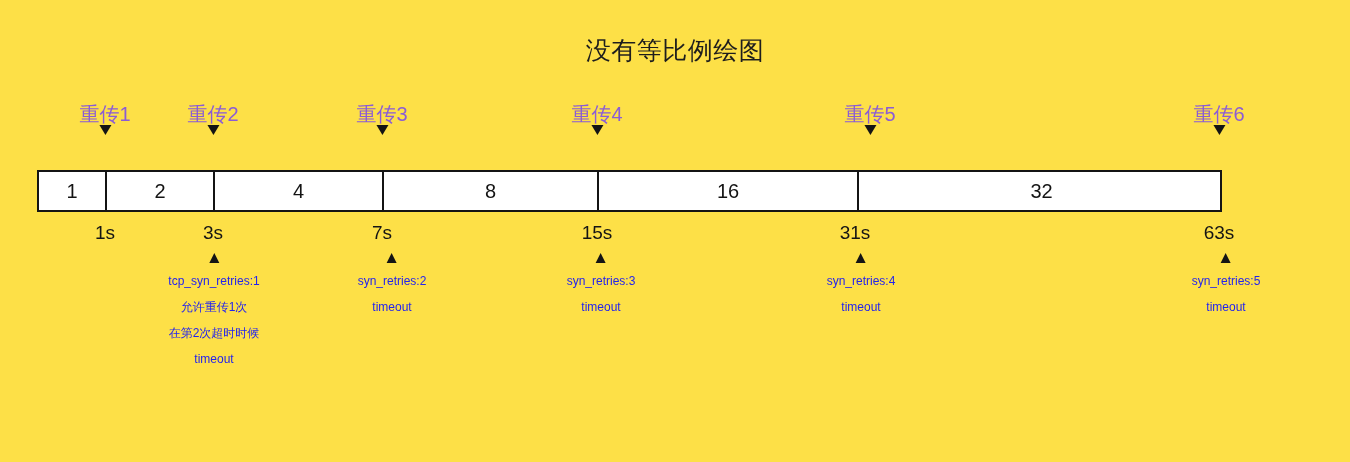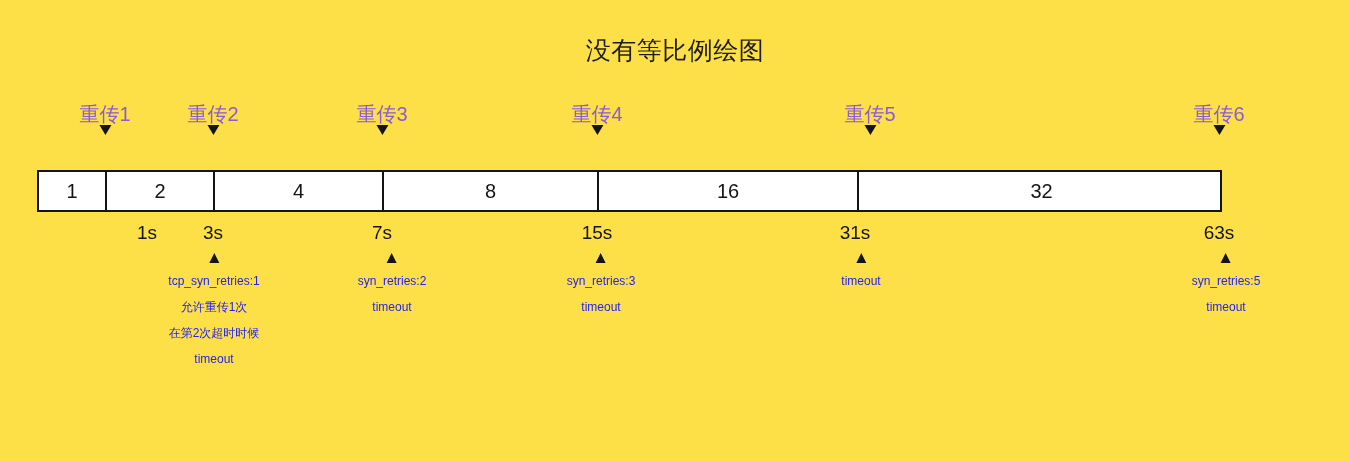--- a/index.html
+++ b/index.html
@@ -186,21 +186,21 @@
       <span>8</span>
     </div>
     <div class="cell" style="left:558px; width:260px;">
       <span>16</span>
     </div>
     <div class="cell" style="left:818px; width:367px;">
       <span>32</span>
     </div>
   </div>
 
-  <div class="tick" style="left:105px;margin-left:42px;">1s</div>
+  <div class="tick" style="left:105px;">1s</div>
   <div class="tick" style="left:213px;">3s</div>
   <div class="tick" style="left:382px;">7s</div>
   <div class="tick" style="left:597px;">15s</div>
   <div class="tick" style="left:855px;">31s</div>
   <div class="tick" style="left:1219px;">63s</div>
 
   <div class="note" style="left:214px; top:262px;">
     <span class="note-arrow"></span>
     <div class="note-text">
       <span>tcp_syn_retries:1</span>
@@ -222,20 +222,21 @@
     <span class="note-arrow"></span>
     <div class="note-text">
       <span>syn_retries:3</span>
       <span>timeout</span>
     </div>
   </div>
 
   <div class="note" style="left:861px; top:262px;">
     <span class="note-arrow"></span>
     <div class="note-text">
+      <span>syn_retries:4</span>
       <span>timeout</span>
     </div>
   </div>
 
   <div class="note" style="left:1226px; top:262px;text-align:center;">
     <span class="note-arrow"></span>
     <div class="note-text">
       <span>syn_retries:5</span>
       <span>timeout</span>
     </div>

